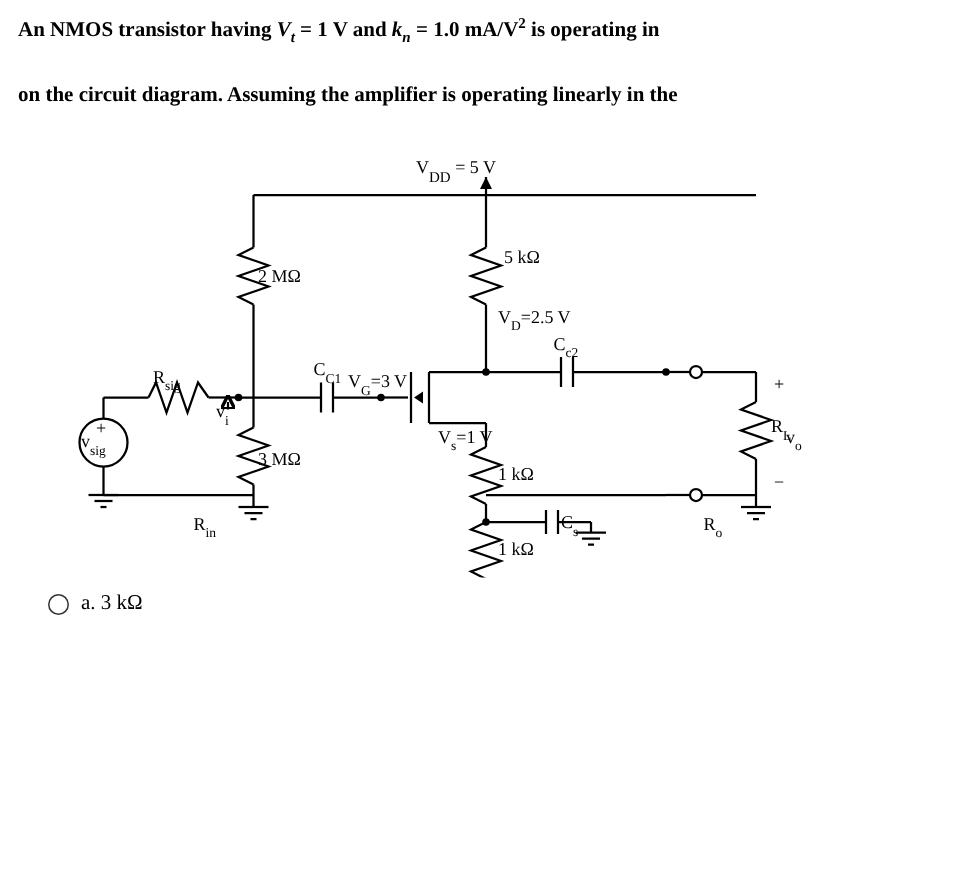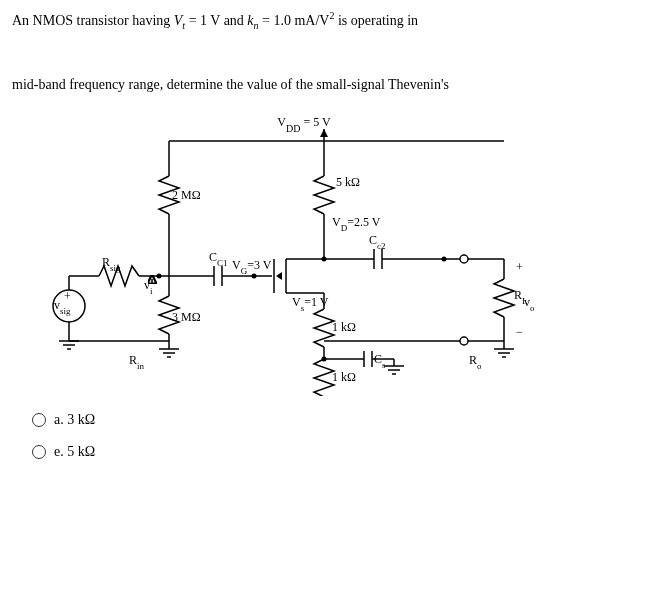--- a/index.html
+++ b/index.html
@@ -16,21 +16,22 @@
     .page {
       width: 648px;
       height: 591px;
       position: relative;
       padding: 8px 12px;
     }
 
     .question-text {
       font-size: 14px;
       line-height: 1.5;
-      margin-bottom: 11px;
+      margin-bottom: 0;
+      font-weight: bold;
     }
 
     .circuit-container {
       position: relative;
       width: 620px;
       height: 290px;
       margin: 0 auto;
     }
 
     .circuit-svg {
@@ -41,21 +42,20 @@
     .options {
       margin-top: 10px;
       padding-left: 20px;
     }
 
     .option-item {
       display: flex;
       align-items: center;
       margin-bottom: 6px;
       font-size: 14px;
-      margin-top: 16px;
     }
 
     .option-radio {
       width: 14px;
       height: 14px;
       border-radius: 50%;
       border: 1.5px solid #333;
       margin-right: 8px;
       flex-shrink: 0;
       background: #fff;
@@ -71,24 +71,24 @@
 </head>
 <body>
 
 <div class="page">
 
   <div class="question-text">
     <span>
       An NMOS transistor having <em>V<sub>t</sub></em> = 1 V and <em>k<sub>n</sub></em> =  1.0 mA/V<sup>2</sup> is operating in
     </span><br>
     <br>
+    <span>
+      on the circuit diagram.  Assuming the amplifier is operating linearly in the
+    </span><br>
     <br>
-    <span>
-      mid-band frequency range, determine the value of the small-signal Thevenin's
-    </span><br>
   </div>
 
   <div class="circuit-container">
     <svg class="circuit-svg" viewBox="0 0 620 280" xmlns="http://www.w3.org/2000/svg">
 
       <style>
         text { font-family: 'Times New Roman', Times, serif; font-size: 12px; }
         line { stroke: #000; stroke-width: 1.5; }
         path { stroke: #000; stroke-width: 1.5; fill: none; }
       </style>
@@ -267,19 +267,15 @@
 
       <line x1="55" y1="230" x2="155" y2="230"></line>
     </svg>
   </div>
 
   <div class="options">
     <div class="option-item">
       <div class="option-radio"></div>
       <span class="option-label">a. 3 kΩ</span>
     </div>
-    <div class="option-item">
-      <div class="option-radio"></div>
-      <span class="option-label">e. 5 kΩ</span>
-    </div>
   </div>
 
 </div>
 
 </body></html>

